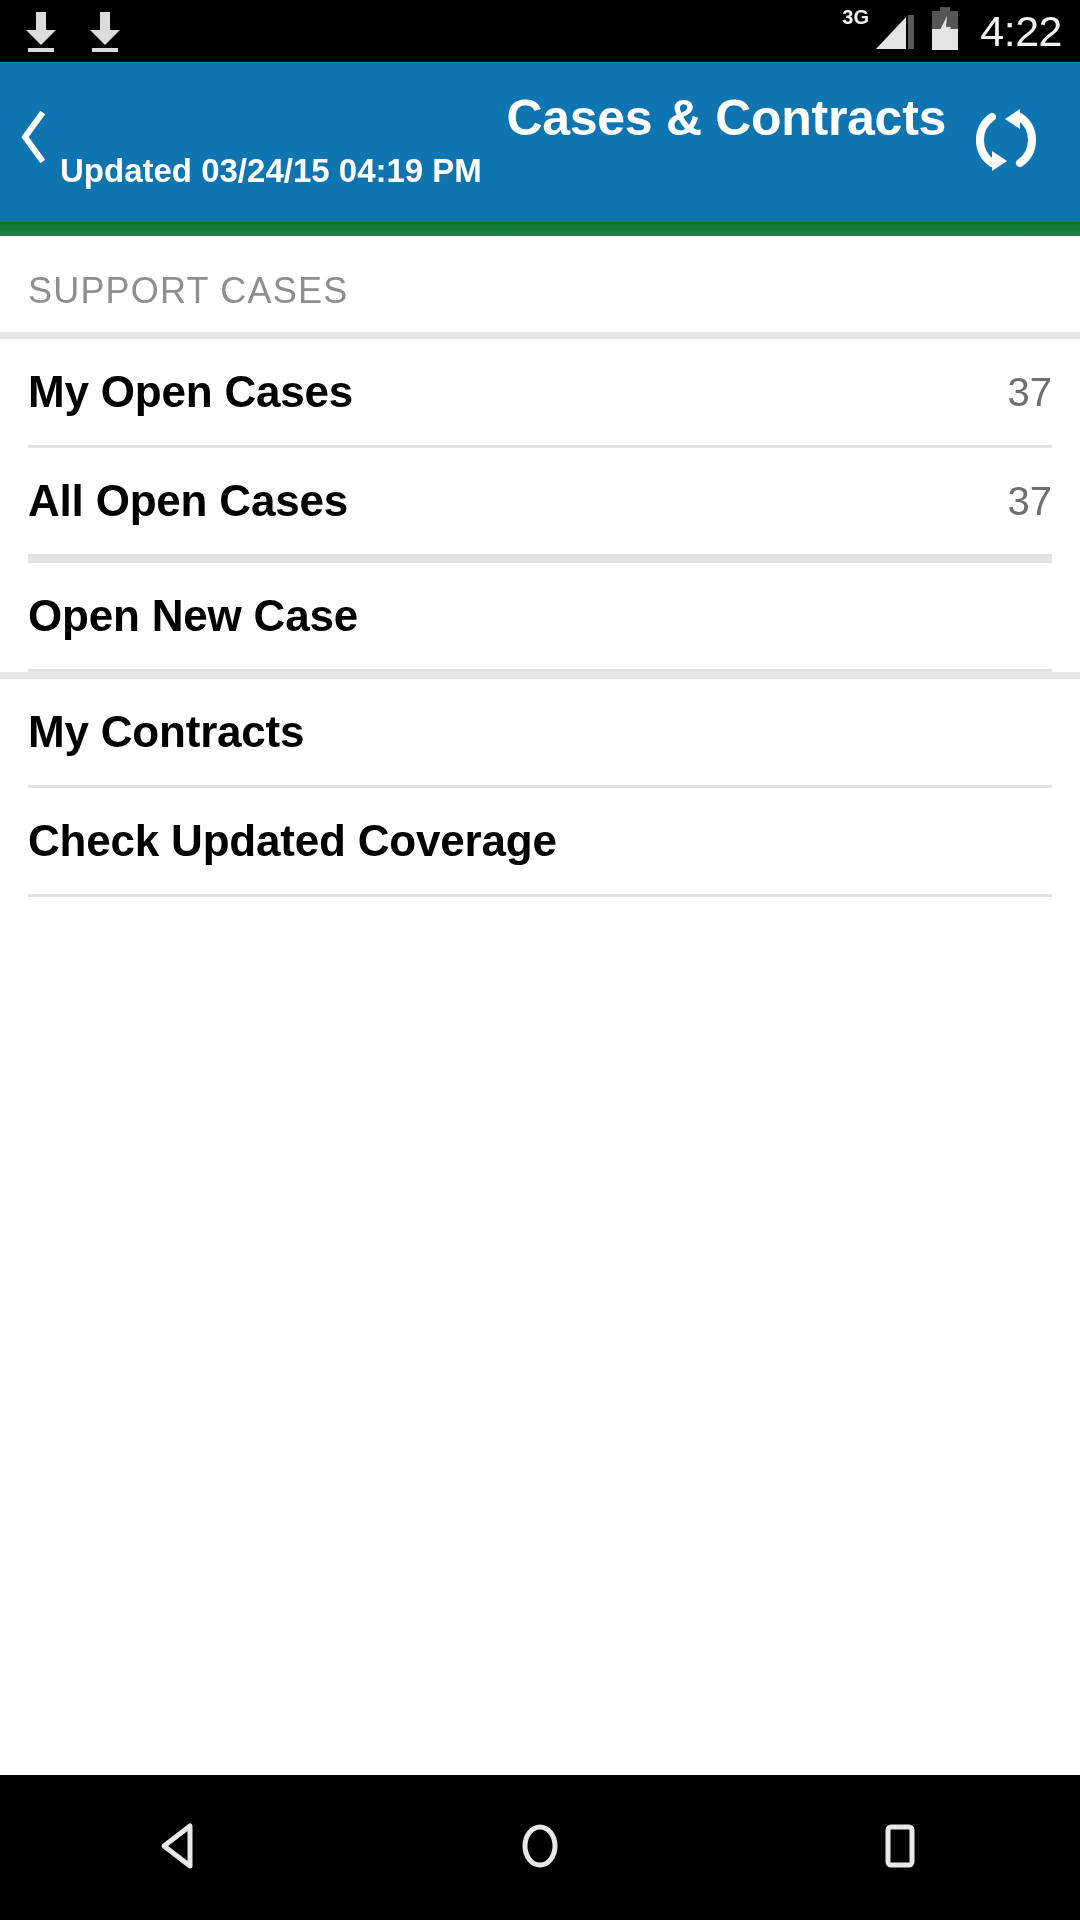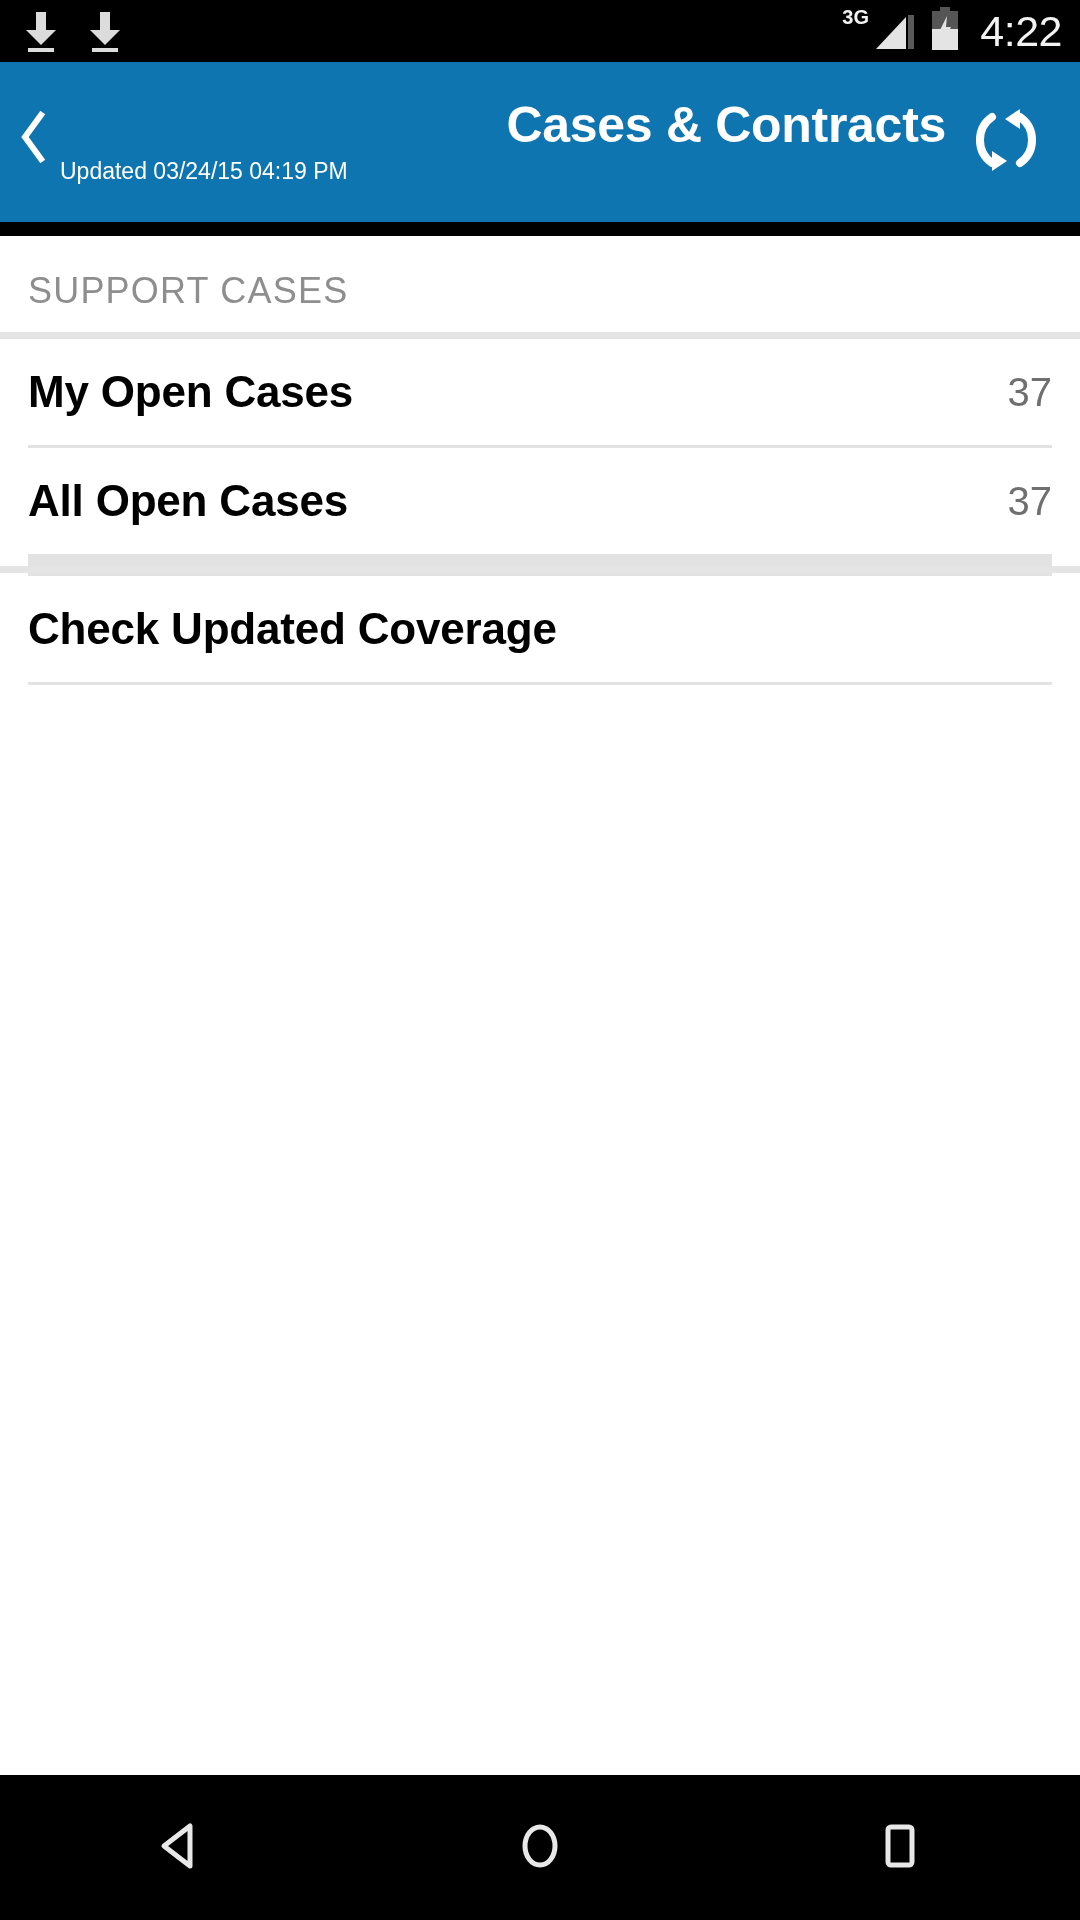--- a/index.html
+++ b/index.html
@@ -11,21 +11,21 @@
     width: 1080px;
     height: 1920px;
     overflow: hidden;
     font-family: "Liberation Sans", sans-serif;
     -webkit-font-smoothing: antialiased;
   }
   .screen {
     position: relative;
     width: 1080px;
     height: 1920px;
-    background: #000000;
+    background: #15803d;
     display: flex;
     flex-direction: column;
   }
 
   
   .status-bar {
     height: 62px;
     background: #000000;
     display: flex;
     align-items: center;
@@ -96,22 +96,22 @@
     color: #ffffff;
     font-size: 50px;
     font-weight: bold;
     line-height: 1.06;
     letter-spacing: -0.3px;
     white-space: nowrap;
     text-align: right;
   }
   .app-subtitle {
     color: #ffffff;
-    font-size: 23px;
-    font-weight: 400;
+    font-size: 33px;
+    font-weight: 700;
     line-height: 1.25;
     margin-top: 5px;
     white-space: nowrap;
   }
   .refresh-btn {
     flex: 0 0 auto;
     width: 96px;
     height: 96px;
     display: flex;
     align-items: center;
@@ -287,24 +287,32 @@
     <div class="row">
       <span class="row-label">All Open Cases</span>
       <span class="row-value">37</span>
     </div>
     <div class="row-rule"></div>
 
     <div class="row-rule"></div>
 
     <div class="row-rule"></div>
 
+    <div class="row">
+      <span class="row-label">Open New Case</span>
+      <span class="row-value"></span>
+    </div>
     <div class="row-rule"></div>
 
     <div class="full-rule"></div>
 
+    <div class="row">
+      <span class="row-label">My Contracts</span>
+      <span class="row-value"></span>
+    </div>
     <div class="row-rule"></div>
 
     <div class="row">
       <span class="row-label">Check Updated Coverage</span>
       <span class="row-value"></span>
     </div>
     <div class="row-rule"></div>
 
   </div>
 

